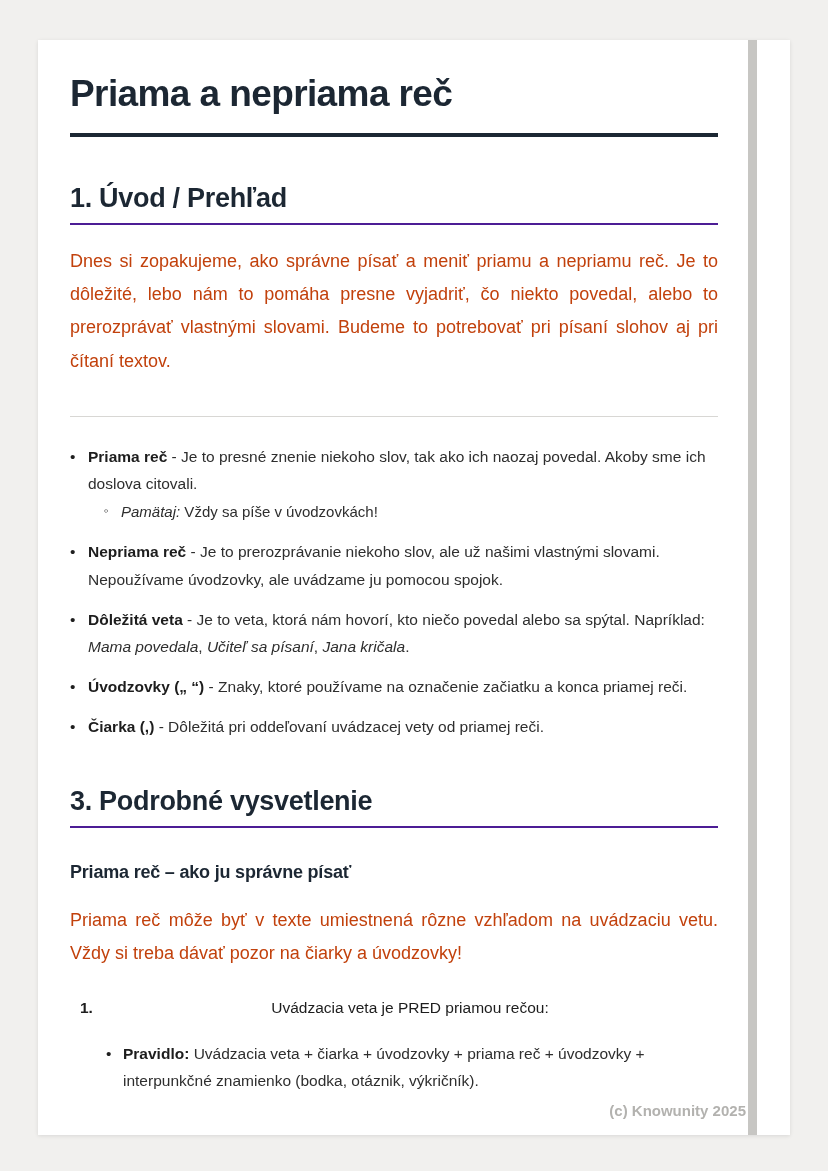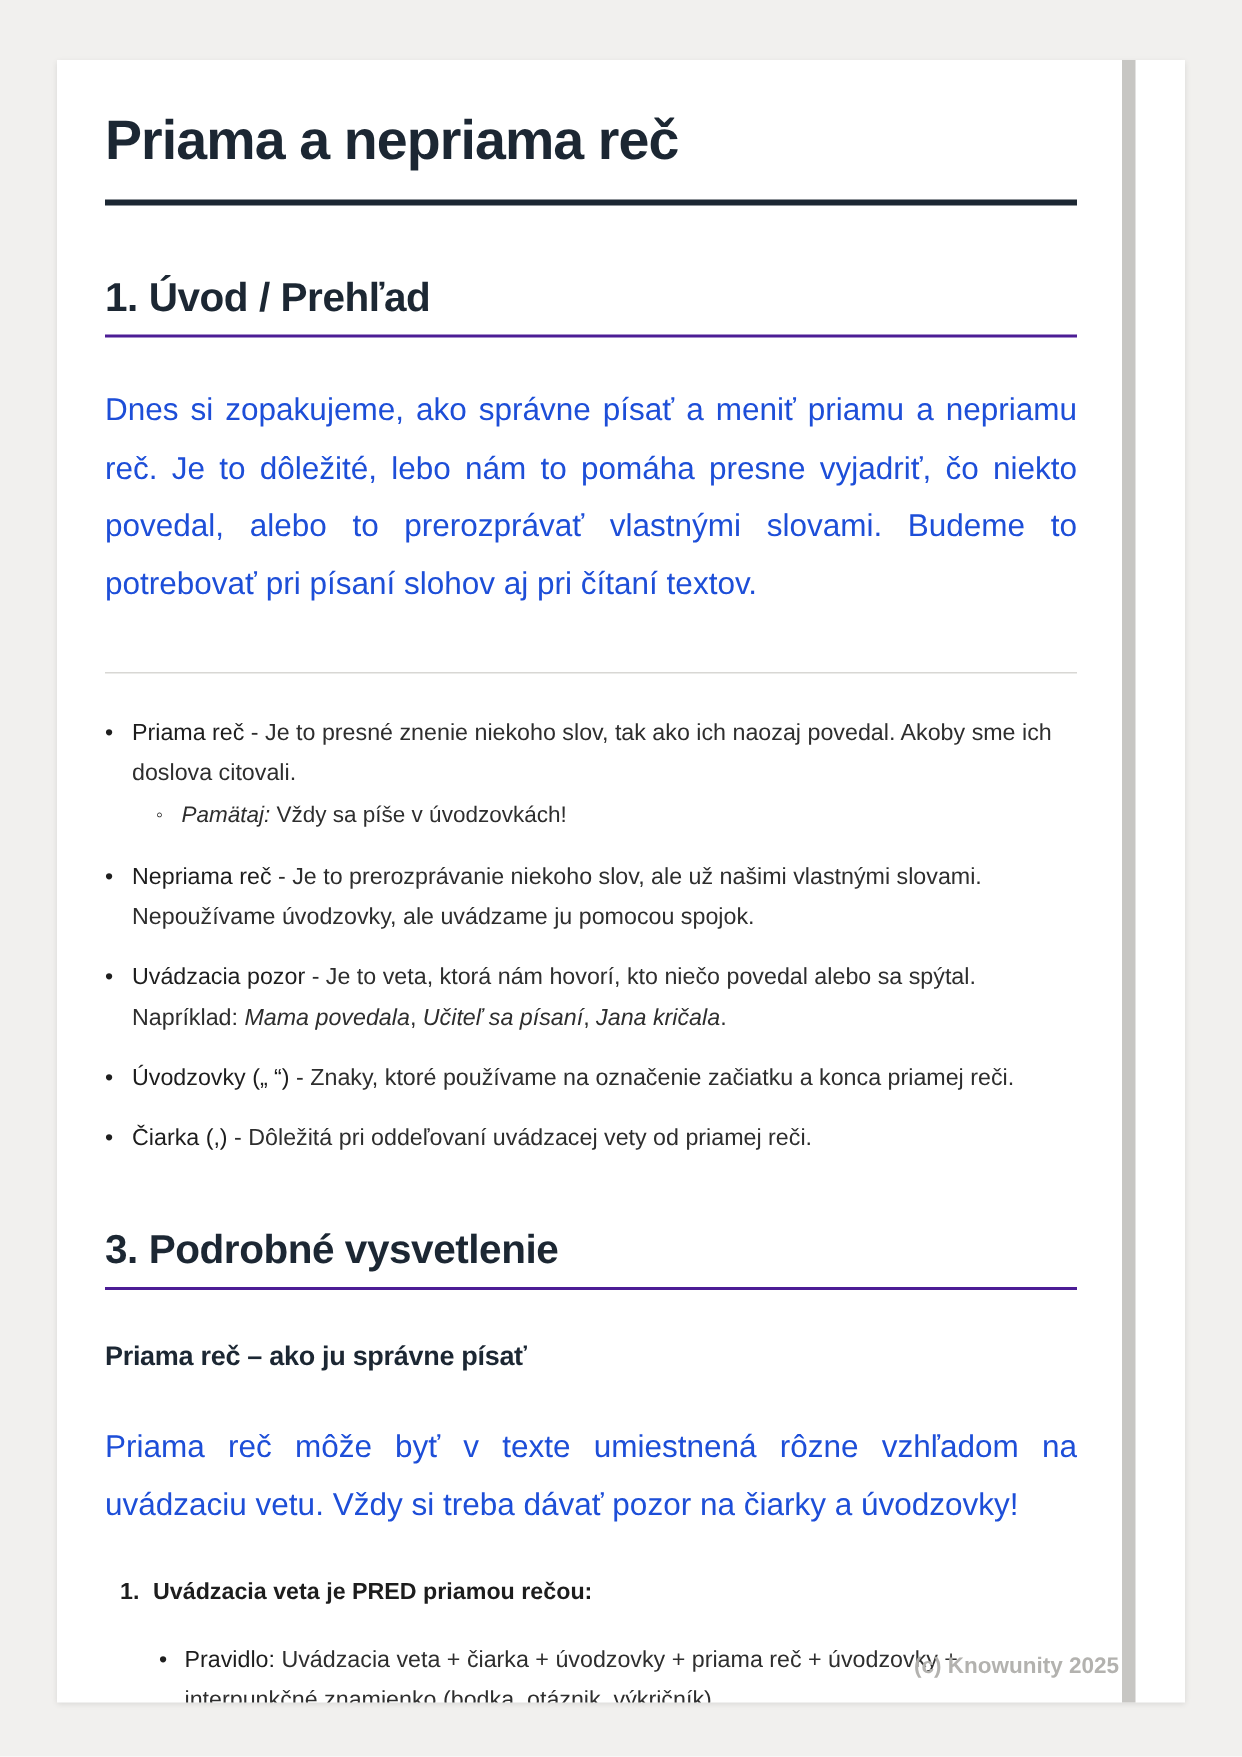--- a/index.html
+++ b/index.html
@@ -53,24 +53,24 @@
   h3.sub-heading {
     margin-top: 34px;
     font-size: 18px;
     font-weight: 700;
     letter-spacing: -0.2px;
     color: #1c2733;
     line-height: 1.2;
   }
 
   p.para {
-    margin-top: 30px;
-    font-size: 21px;
+    margin-top: 20px;
+    font-size: 18px;
     line-height: 1.85;
-    color: #1d4ed8;
+    color: #c2410c;
     text-align: justify;
   }
 
   hr.divider {
     border: none;
     border-top: 1px solid #d8d7d4;
     margin-top: 38px;
   }
 
   .list { margin-top: 26px; }
@@ -97,33 +97,33 @@
     margin-left: 16px;
   }
   .sub-li .marker {
     flex: none;
     width: 17px;
     font-size: 13px;
     padding-top: 1px;
     color: #1f1f1f;
   }
 
-  .term { font-weight: 400; color: #1d1d1d; }
+  .term { font-weight: 700; color: #1d1d1d; }
   .italic { font-style: italic; margin-top: 20px; }
 
   .ol { margin-top: 24px; }
   .ol-item {
     display: flex;
     font-size: 15.5px;
     line-height: 1.75;
     color: #1d1d1d;
     margin-left: 10px;
   }
   .ol-item .num { flex: none; width: 22px; font-weight: 700; }
-  .ol-item .ol-text { flex: 1; font-weight: 700; }
+  .ol-item .ol-text { flex: 1; font-weight: 400; text-align: center; }
 
   .inner-list { margin-top: 18px; margin-left: 36px; }
   .inner-li {
     display: flex;
     font-size: 15.5px;
     line-height: 1.75;
     color: #2e2e2e;
   }
   .inner-li .marker { flex: none; width: 17px; color: #1f1f1f; }
   .inner-li .item-text { flex: 1; }
@@ -180,21 +180,21 @@
         <div class="li">
           <span class="marker">•</span>
           <span class="item-text">
             <span class="term">Nepriama reč</span><span class="desc"> - Je to prerozprávanie niekoho slov, ale už našimi vlastnými slovami. Nepoužívame úvodzovky, ale uvádzame ju pomocou spojok.</span>
           </span>
         </div>
 
         <div class="li">
           <span class="marker">•</span>
           <span class="item-text">
-            <span class="term">Uvádzacia pozor</span><span class="desc"> - Je to veta, ktorá nám hovorí, kto niečo povedal alebo sa spýtal. Napríklad: </span><span class="italic">Mama povedala</span><span>, </span><span class="italic">Učiteľ sa písaní</span><span>, </span><span class="italic">Jana kričala</span><span>.</span>
+            <span class="term">Dôležitá veta</span><span class="desc"> - Je to veta, ktorá nám hovorí, kto niečo povedal alebo sa spýtal. Napríklad: </span><span class="italic">Mama povedala</span><span>, </span><span class="italic">Učiteľ sa písaní</span><span>, </span><span class="italic">Jana kričala</span><span>.</span>
           </span>
         </div>
 
         <div class="li">
           <span class="marker">•</span>
           <span class="item-text">
             <span class="term">Úvodzovky („ “)</span><span class="desc"> - Znaky, ktoré používame na označenie začiatku a konca priamej reči.</span>
           </span>
         </div>
 

